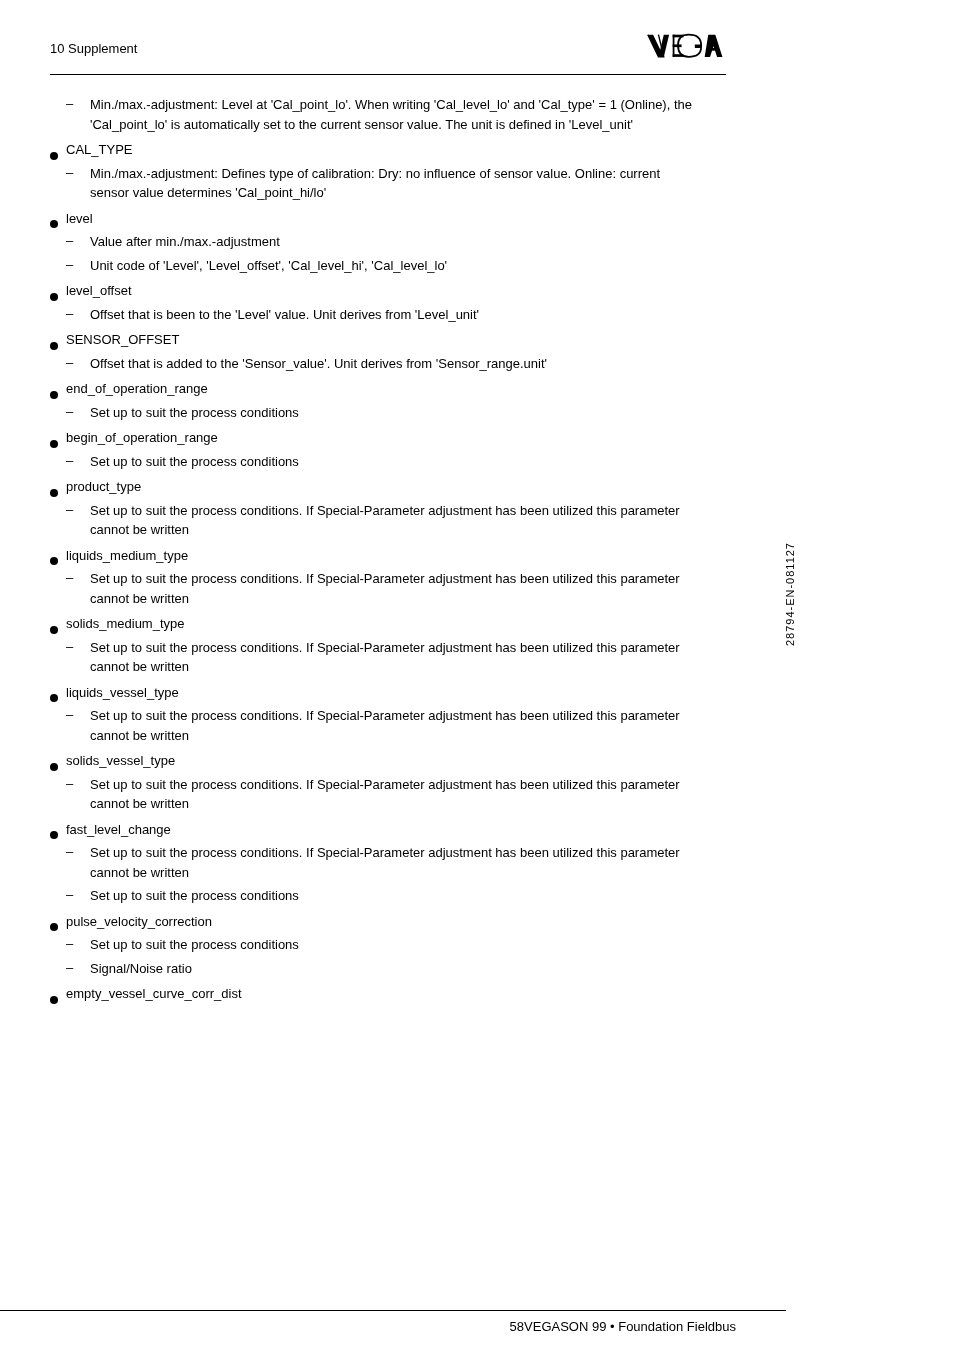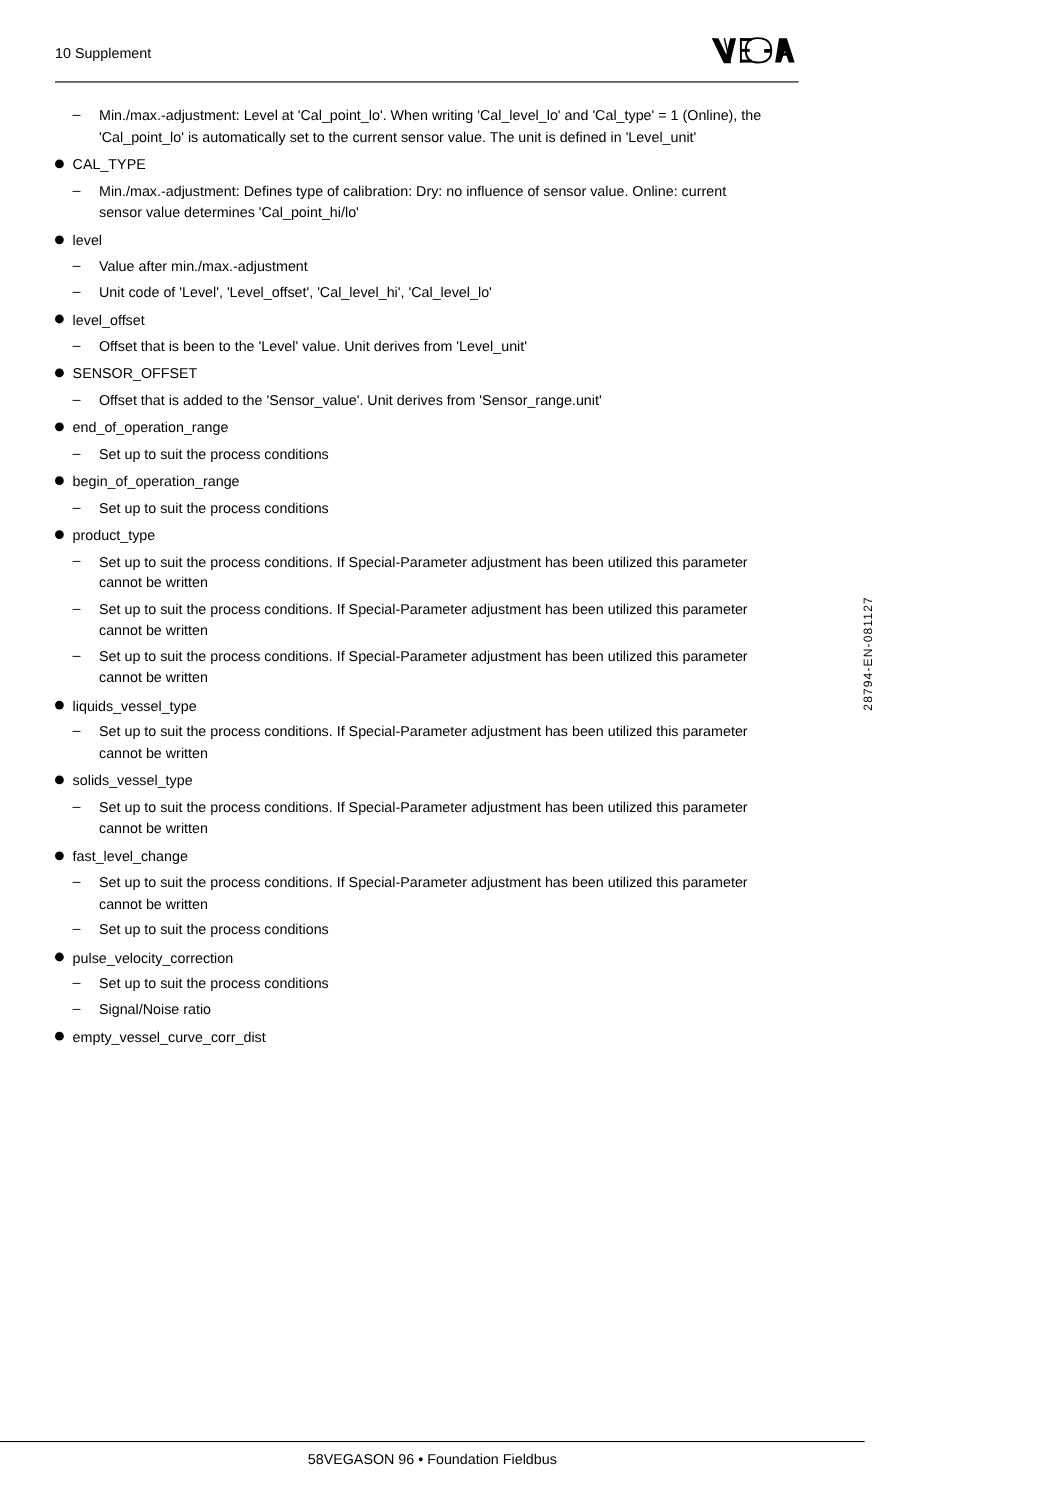--- a/index.html
+++ b/index.html
@@ -69,39 +69,39 @@
       padding-top: 1px;
     }
 
     .item-text {
       flex: 1;
       line-height: 1.5;
     }
 
     .bullet-item {
       display: flex;
-      align-items: flex-start;
+      align-items: flex-end;
       margin-bottom: 4px;
       margin-top: 6px;
     }
 
     .dash-item {
       display: flex;
       align-items: flex-start;
       margin-bottom: 4px;
       margin-left: 16px;
     }
 
     .footer {
       position: absolute;
       bottom: 20px;
       left: 0;
       right: 0;
       display: flex;
-      justify-content: center;
+      justify-content: flex-end;
       align-items: flex-end;
       padding: 0 50px 0 50px;
       border-top: 1px solid #000;
     }
 
     .footer-left {
       font-size: 13px;
       padding-top: 8px;
     }
 
@@ -210,23 +210,31 @@
         <span class="item-text">Set up to suit the process conditions</span>
       </div>
       <div class="bullet-item">
         <div class="bullet-circle"></div>
         <span class="item-text">product_type</span>
       </div>
       <div class="dash-item">
         <span class="dash">–</span>
         <span class="item-text">Set up to suit the process conditions. If Special-Parameter adjustment has been utilized this parameter cannot be written</span>
       </div>
-      <div class="dash-item">
-        <span class="dash">–</span>
-        <span class="item-text">Set up to suit the process conditions. If Special-Parameter adjustment has been utilized this parameter cannot be written</span>
+      <div class="bullet-item">
+        <div class="bullet-circle"></div>
+        <span class="item-text">liquids_medium_type</span>
+      </div>
+      <div class="dash-item">
+        <span class="dash">–</span>
+        <span class="item-text">Set up to suit the process conditions. If Special-Parameter adjustment has been utilized this parameter cannot be written</span>
+      </div>
+      <div class="bullet-item">
+        <div class="bullet-circle"></div>
+        <span class="item-text">solids_medium_type</span>
       </div>
       <div class="dash-item">
         <span class="dash">–</span>
         <span class="item-text">Set up to suit the process conditions. If Special-Parameter adjustment has been utilized this parameter cannot be written</span>
       </div>
       <div class="bullet-item">
         <div class="bullet-circle"></div>
         <span class="item-text">liquids_vessel_type</span>
       </div>
       <div class="dash-item">
@@ -268,15 +276,15 @@
       <div class="bullet-item">
         <div class="bullet-circle"></div>
         <span class="item-text">empty_vessel_curve_corr_dist</span>
       </div>
     </div>
 
   <div class="rotated-label">28794-EN-081127</div>
 
   <div class="footer">
     <span class="footer-left">58</span>
-    <span class="footer-right">VEGASON 96 • Foundation Fieldbus</span>
+    <span class="footer-right">VEGASON 99 • Foundation Fieldbus</span>
   </div>
 </div>
 
 </body></html>

